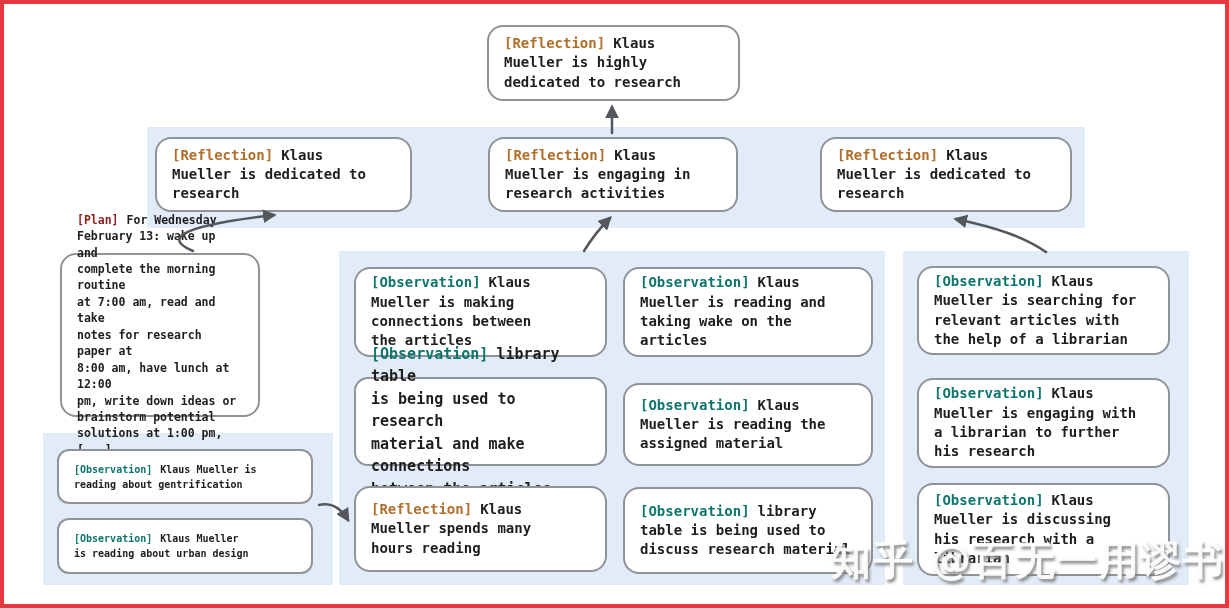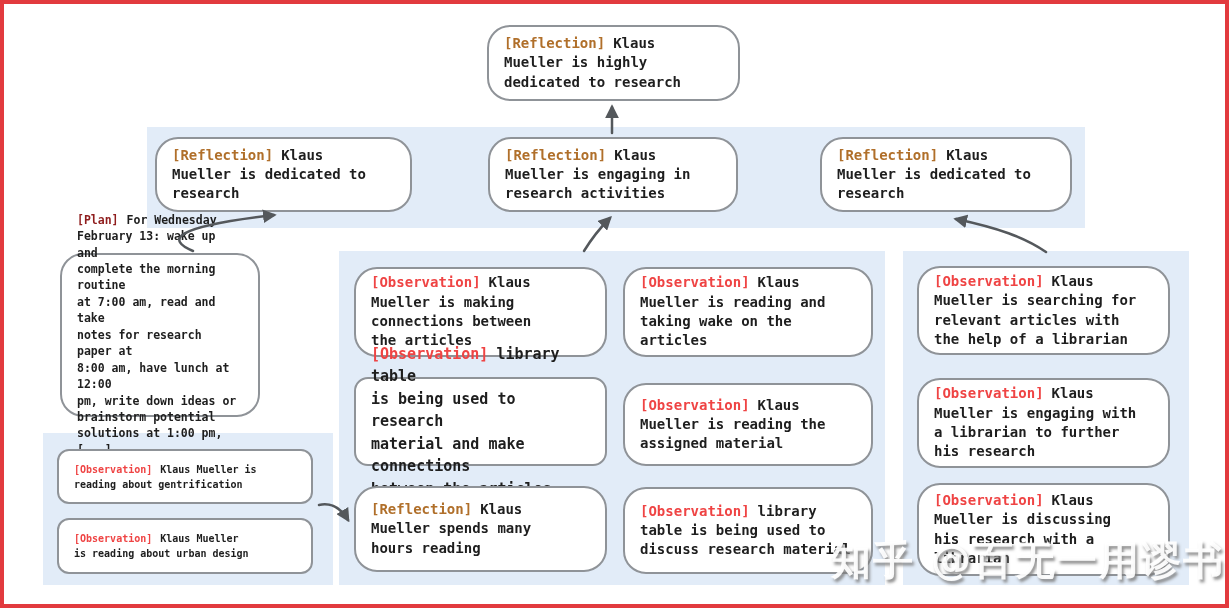--- a/index.html
+++ b/index.html
@@ -12,37 +12,37 @@
   }
   .panel {
     position:absolute;
     background:#e2ecf8;
     z-index:1;
   }
   .card {
     position:absolute;
     background:#ffffff;
     border:2.5px solid #8f9398;
-    border-radius:23px;
+    border-radius:16px;
     z-index:2;
     display:flex;
     align-items:center;
     padding:4px 15px;
     font-weight:bold;
     color:#1e1e1e;
   }
   .card .body { width:100%; }
   .card .txt { white-space:pre-wrap; }
   .card .tag { margin-right:8px; }
   .fs-lg { font-size:14px; line-height:1.38; }
   .fs-plan { font-size:11.5px; line-height:1.43; }
   .fs-sm { font-size:10px; line-height:1.5; border-radius:12px; }
   .fs-xs { font-size:15px; line-height:1.5; border-radius:14px; }
   .type-reflection .tag { color:#b06f2a; }
-  .type-observation .tag { color:#ef4444; }
+  .type-observation .tag { color:#0f766e; }
   .type-plan .tag { color:#8f1d1d; }
   svg.overlay {
     position:absolute; left:0; top:0;
     width:1229px; height:608px;
     z-index:3; pointer-events:none;
   }
   .watermark {
     position:absolute;
     left:831px; top:533px;
     z-index:4;

